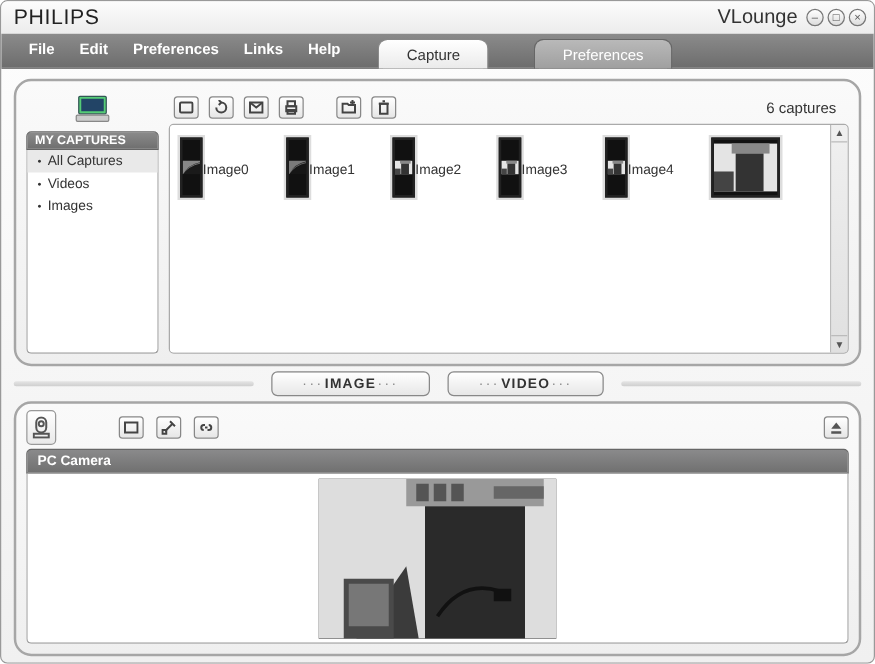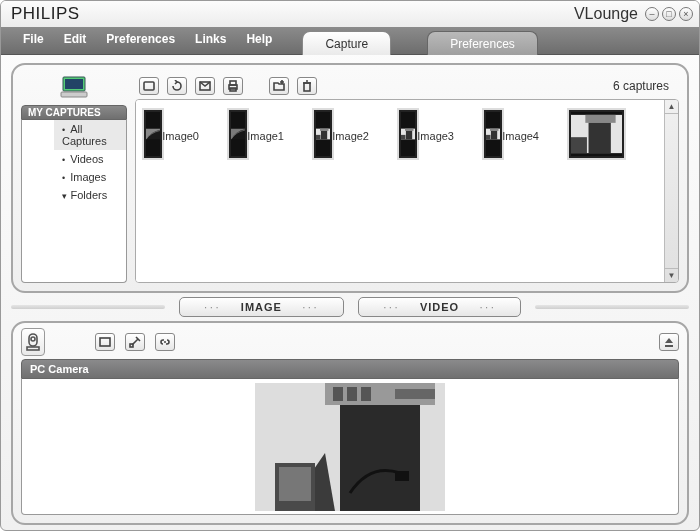--- a/index.html
+++ b/index.html
@@ -15,21 +15,21 @@
   .menutabs { display:flex; gap:36px; margin-left:20px; align-items:flex-end; }
   .menutab { background:linear-gradient(#fff,#eaeaea); border:1px solid #888; border-bottom:none; border-radius:8px 8px 0 0; padding:5px 22px 4px; font-size:12px; color:#333; cursor:pointer; position:relative; bottom:-1px;}
   .menutab.inactive { background:linear-gradient(#b9b9b9,#9f9f9f); color:#fff; border-color:#666;}
   .content { padding: 8px 10px 10px; height: calc(100% - 58px); display:flex; flex-direction:column; gap:6px;}
   .panel { border:2px solid #a6a6a6; border-radius:14px; background:linear-gradient(#fafafa,#efefef); position:relative;}
   .toppanel { flex: 1 1 auto; display:flex; padding:8px; gap:8px; min-height:230px;}
   .leftcol { width:106px; display:flex; flex-direction:column;}
   .compicon { height:28px; display:flex; align-items:center; justify-content:center; margin-bottom:4px;}
   .compicon svg{ width:28px; height:22px;}
   .mycap-head { background:linear-gradient(#8a8a8a,#6f6f6f); color:#fff; font-weight:bold; font-size:10px; padding:1px 6px; border:1px solid #666; border-radius:4px 4px 0 0;}
-  .mycap-list { border:1px solid #999; border-top:none; background:#fff; font-size:11px; color:#333; flex:1; border-radius:0 0 4px 4px;padding-left:32px;}
+  .mycap-list { border:1px solid #999; border-top:none; background:#fff; font-size:11px; color:#333; flex:1; border-radius:0 0 4px 4px;}
   .mycap-list div{ padding:3px 6px 3px 8px; cursor:pointer;}
   .mycap-list div.sel{ background:#e9e9e9;}
   .bullet::before{ content:"\2022"; margin-right:5px; font-size:9px;}
   .arrowdn::before{ content:"\25BE"; margin-right:4px; font-size:9px;}
   .rightcol{ flex:1; display:flex; flex-direction:column;}
   .toolbar{ height:26px; display:flex; align-items:center; gap:8px; padding:0 4px;}
   .toolbtn{ width:20px; height:18px; border:1px solid #888; border-radius:3px; background:linear-gradient(#fff,#e6e6e6); display:flex; align-items:center; justify-content:center; cursor:pointer;}
   .toolbtn svg{ width:12px; height:12px; stroke:#444; fill:none; stroke-width:1.6;}
   .capcount{ margin-left:auto; font-size:12px; color:#333; padding-right:6px;}
   .gallery-wrap{ border:1px solid #aaa; border-radius:4px; flex:1; display:flex; background:#fff; overflow:hidden;}
@@ -37,21 +37,21 @@
   .gal-scroll{ width:14px; background:linear-gradient(#f0f0f0,#e0e0e0); border-left:1px solid #bbb; position:relative;}
   .gal-scroll .up,.gal-scroll .dn{position:absolute; left:0; right:0; height:14px; display:flex; align-items:center; justify-content:center; font-size:8px; color:#555;}
   .gal-scroll .up{top:0; border-bottom:1px solid #bbb;}
   .gal-scroll .dn{bottom:0; border-top:1px solid #bbb;}
   .thumb-item{ width:55px; display:flex; flex-direction:row; align-items:center; cursor:pointer;justify-content:center;}
   .thumb-frame{ width:64px; height:48px; background:#111; border:2px solid #222; box-shadow:0 0 0 2px #ddd; display:flex; align-items:center; justify-content:center; overflow:hidden;}
   .thumb-label{ font-size:11px; color:#333; margin-top:4px;}
   .thumb-frame svg{width:100%; height:100%;}
   .midbar{ height:24px; display:flex; justify-content:center; align-items:center; gap:14px; position:relative; margin: -2px 0;}
   .midbar::before,.midbar::after{content:""; flex:1; height:4px; background:linear-gradient(#e5e5e5,#cfcfcf); border-radius:2px;}
-  .pill{ border:1px solid #888; background:linear-gradient(#fff,#e7e7e7); border-radius:5px; padding:3px 24px; font-size:11px; font-weight:bold; letter-spacing:1px; color:#333; cursor:pointer; display:flex; gap:20px; align-items:center;}
+  .pill{ border:1px solid #888; background:linear-gradient(#fff,#e7e7e7); border-radius:5px; padding:3px 24px; font-size:11px; font-weight:bold; letter-spacing:1px; color:#333; cursor:pointer; display:flex; gap:1px; align-items:center;}
   .pill .dots::before{content:"\00B7\00B7\00B7"; letter-spacing:2px; color:#888; font-weight:normal;}
   .botpanel{ flex: 0 0 204px; padding:6px 8px 8px; display:flex; flex-direction:column;justify-content:space-between;}
   .botbar{ height:26px; display:flex; align-items:center; gap:10px;}
   .bigiconbox{ width:24px; height:28px; border:1px solid #999; border-radius:4px; background:linear-gradient(#fff,#e9e9e9); display:flex; align-items:center; justify-content:center;}
   .bigiconbox svg{width:14px; height:18px; stroke:#555; fill:none; stroke-width:1.6;}
   .eject{ margin-left:auto;}
   .eject-shape{width:12px; height:12px;}
   .pchead{ background:linear-gradient(#8a8a8b,#707070); color:#fff; font-weight:bold; font-size:11px; padding:3px 8px; border:1px solid #666; border-radius:4px 4px 0 0; margin-top:4px;}
   .pcbody{ flex:1; border:1px solid #999; border-top:none; background:#fff; border-radius:0 0 4px 4px; display:flex; align-items:center; justify-content:center;}
   .live{ width:190px; height:128px; background:#222; position:relative; overflow:hidden;}
@@ -91,21 +91,20 @@
               <rect x="3" y="1" width="22" height="14" rx="1" fill="#5c7" stroke="#355" stroke-width="1"></rect>
               <rect x="5" y="3" width="18" height="10" fill="#246"></rect>
               <rect x="1" y="16" width="26" height="5" rx="1" fill="#ccc" stroke="#888"></rect>
             </svg>
         </div>
         <div class="mycap-head">MY CAPTURES</div>
         <div class="mycap-list">
           <div class="sel bullet">All Captures</div>
           <div class="bullet">Videos</div>
           <div class="bullet">Images</div>
-          <div class="arrowdn">Folders</div>
         </div>
       </div>
 
       <div class="rightcol">
         <div class="toolbar">
           <div class="toolbtn" title="view">
             <svg viewBox="0 0 12 12">
                 <rect x="1" y="2" width="10" height="8" rx="1"></rect>
               </svg>
           </div>

